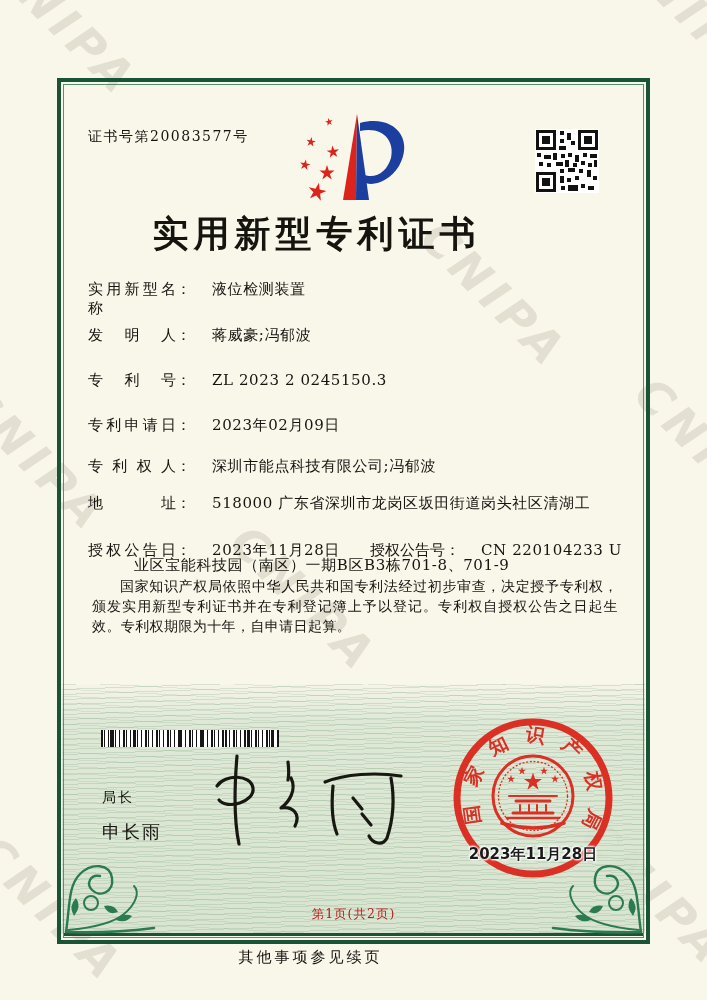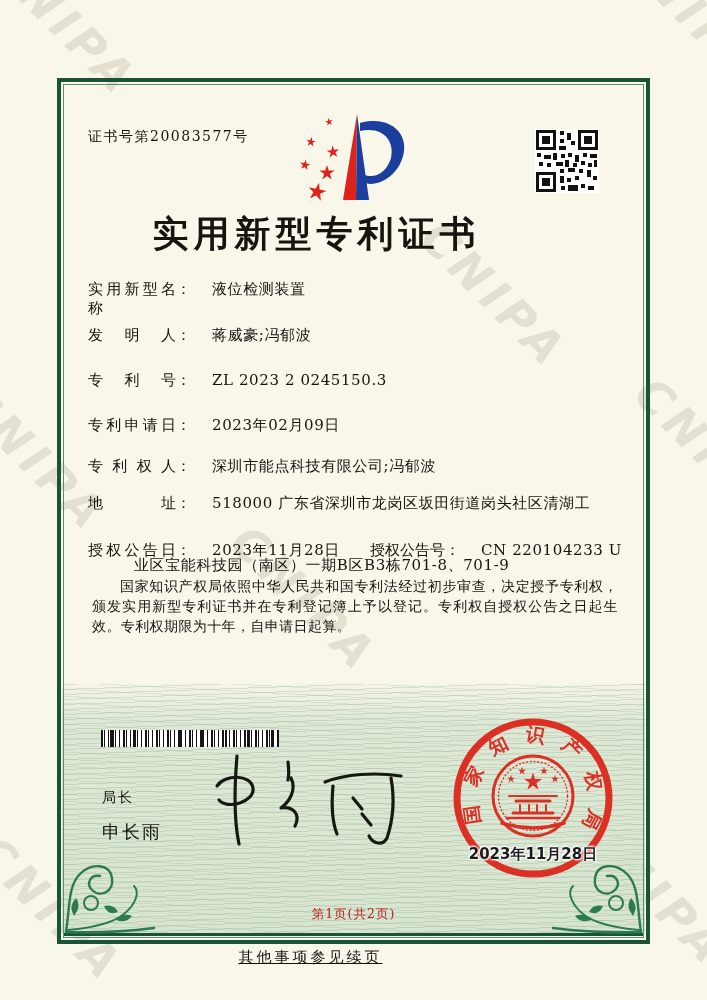--- a/index.html
+++ b/index.html
@@ -70,21 +70,21 @@
   .director-name{position:absolute;left:102px;top:820px;font-family:"DejaVu Sans","Liberation Sans",sans-serif;font-size:18px;letter-spacing:2px;z-index:4;}
   .signature{position:absolute;left:205px;top:750px;z-index:4;}
   .seal{position:absolute;left:443px;top:706px;z-index:5;opacity:0.93;}
   .seal-date{
     position:absolute;left:443px;top:845px;width:180px;text-align:center;z-index:6;
     font-family:"DejaVu Sans","Liberation Sans",sans-serif;font-size:15px;font-weight:bold;color:#1b1b1b;
     text-shadow:0 0 2px #fff,0 0 3px #fff,1px 1px 2px #fff,-1px -1px 2px #fff;
   }
   
   .page-number{position:absolute;left:57px;top:906px;width:593px;text-align:center;font-size:12.5px;letter-spacing:1px;z-index:4;color:#b91c1c;}
-  .continuation{position:absolute;left:0;top:948px;width:621px;text-align:center;font-size:15px;letter-spacing:3px;z-index:4;text-decoration:underline;}
+  .continuation{position:absolute;left:0;top:948px;width:621px;text-align:center;font-size:15px;letter-spacing:3px;z-index:4;}
 </style>
 </head>
 <body>
 
 <div class="wm" style="left:-28px;top:-4px">CNIPA</div>
 <div class="wm" style="left:598px;top:-16px">CNIPA</div>
 <div class="wm" style="left:402px;top:268px">CNIPA</div>
 <div class="wm" style="left:-58px;top:432px">CNIPA</div>
 <div class="wm" style="left:616px;top:424px">CNIPA</div>
 <div class="wm" style="left:212px;top:572px">CNIPA</div>

